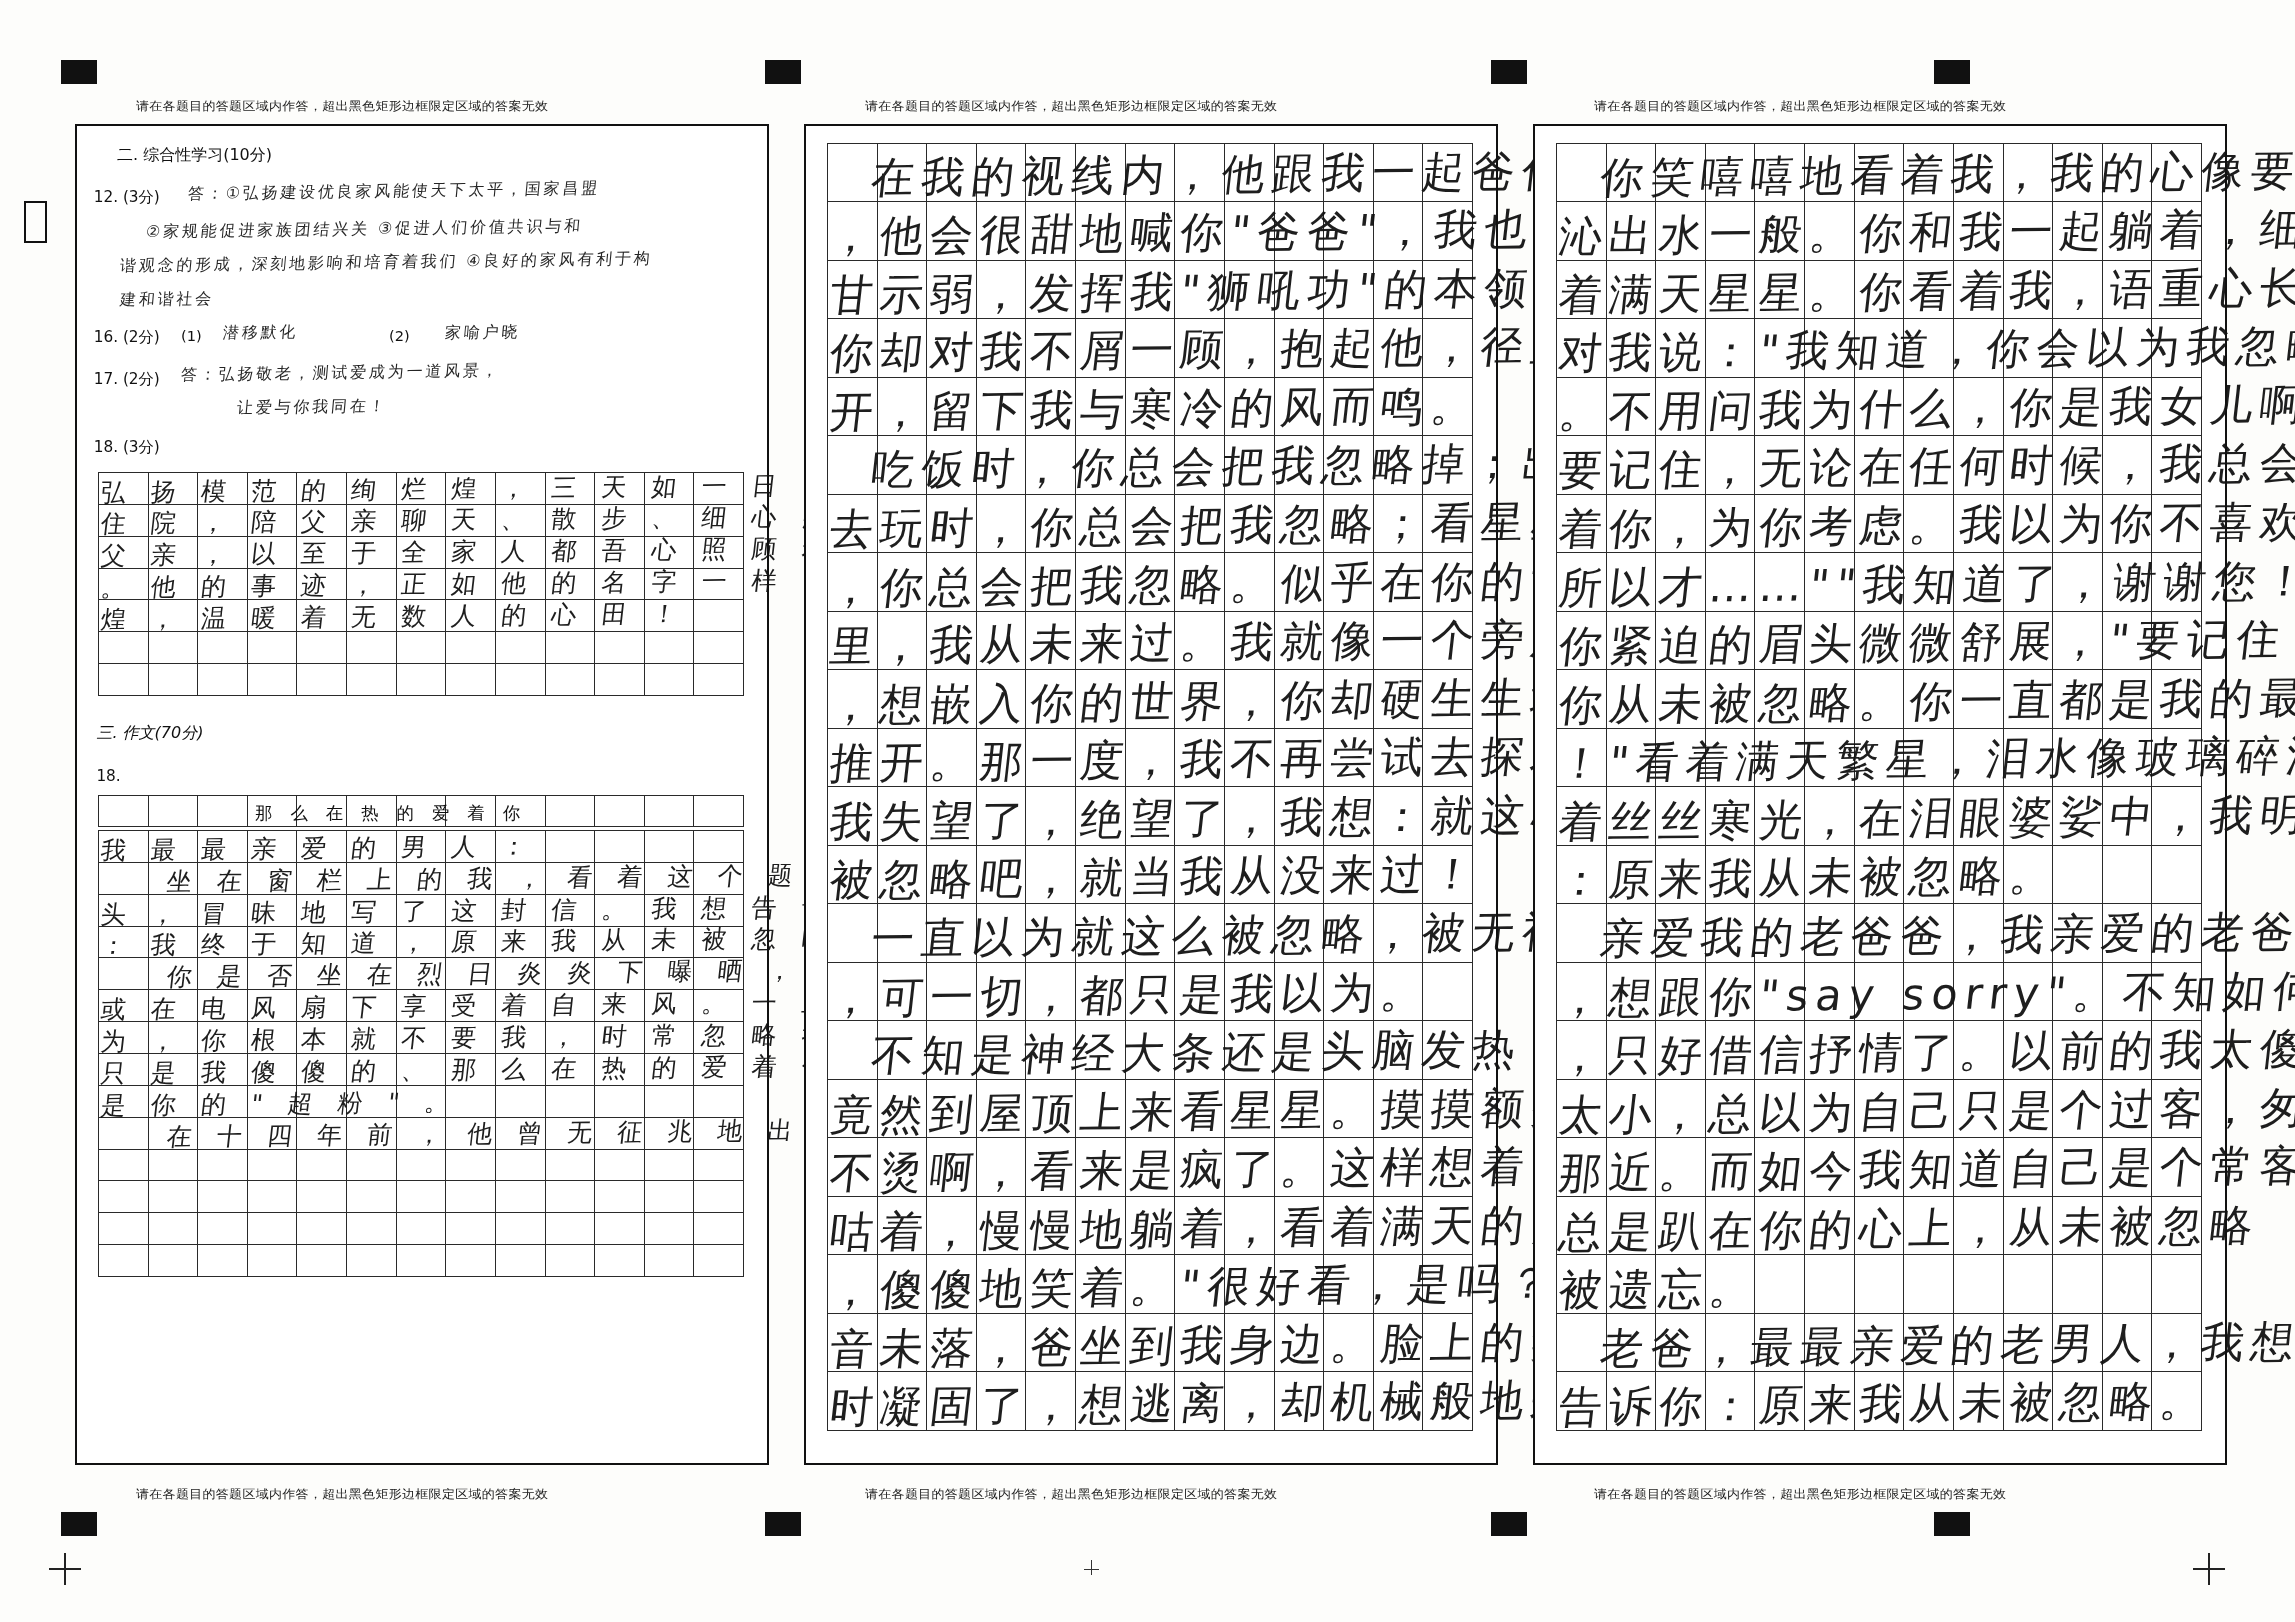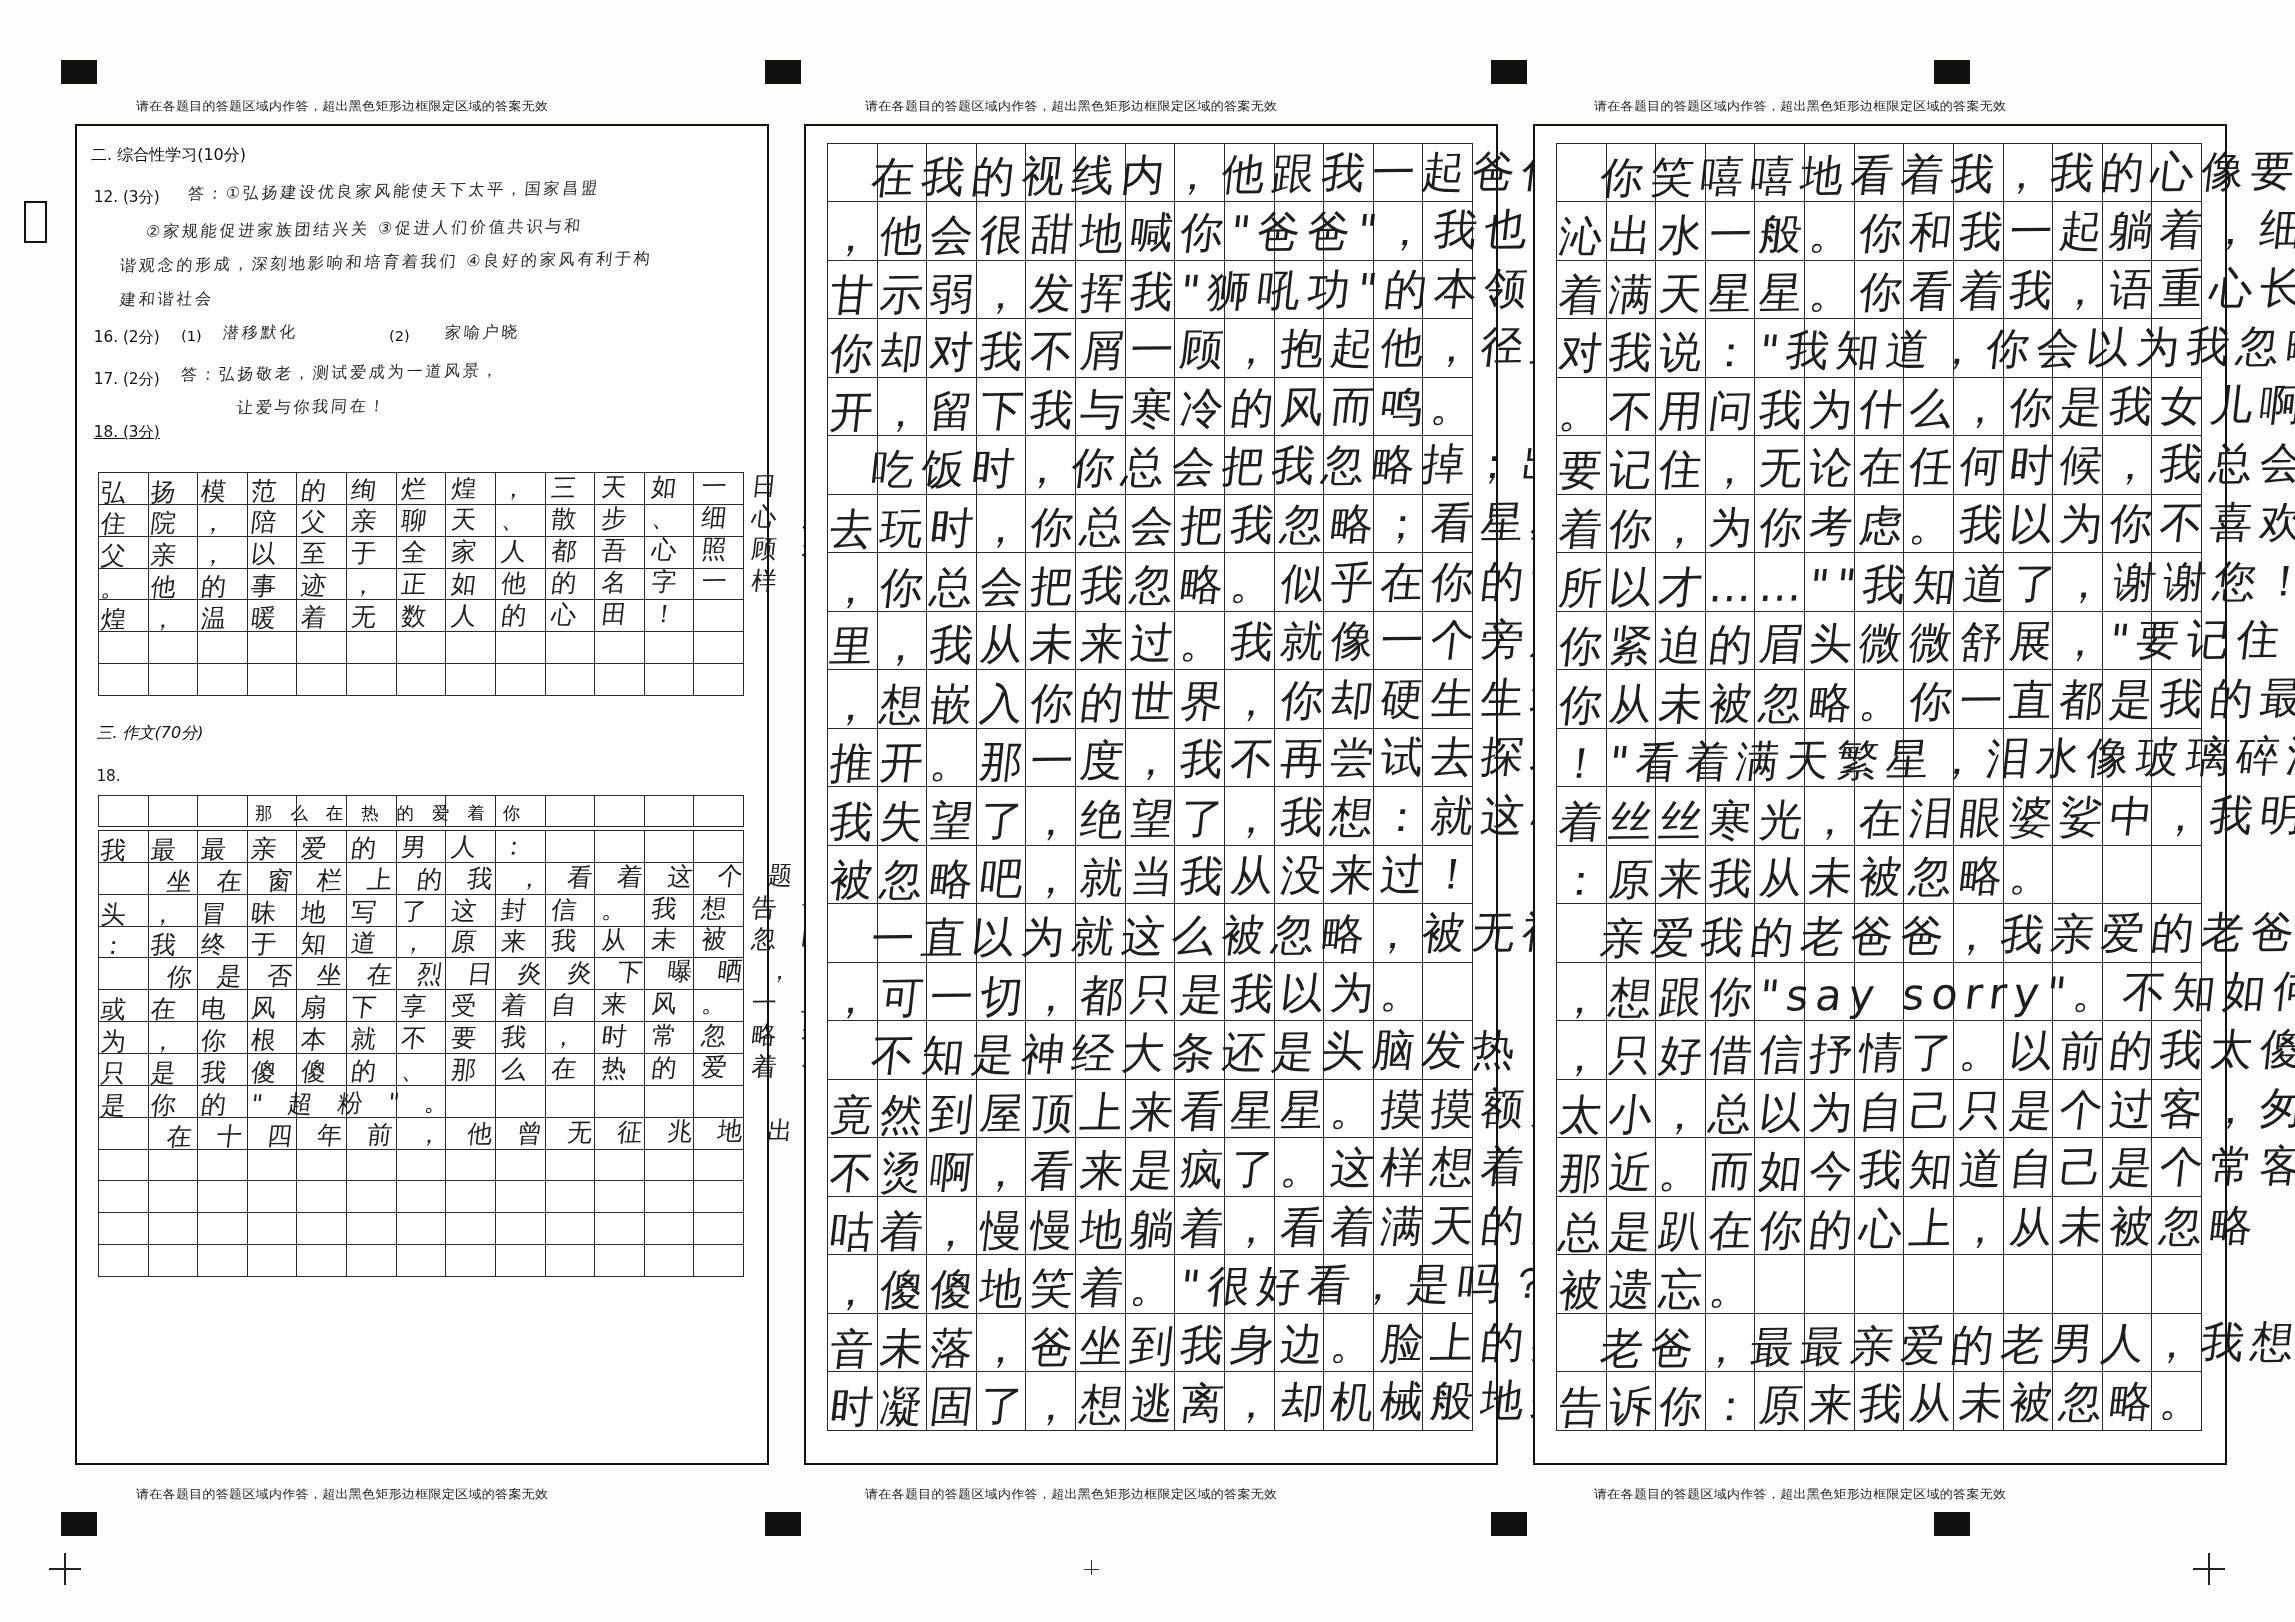--- a/index.html
+++ b/index.html
@@ -191,39 +191,39 @@
   <div class="notice" style="left:136px;  top:97px;">请在各题目的答题区域内作答，超出黑色矩形边框限定区域的答案无效</div>
   <div class="notice" style="left:865px; top:97px;">请在各题目的答题区域内作答，超出黑色矩形边框限定区域的答案无效</div>
   <div class="notice" style="left:1594px; top:97px;">请在各题目的答题区域内作答，超出黑色矩形边框限定区域的答案无效</div>
 
   <div class="notice" style="left:136px;  top:1485px;">请在各题目的答题区域内作答，超出黑色矩形边框限定区域的答案无效</div>
   <div class="notice" style="left:865px; top:1485px;">请在各题目的答题区域内作答，超出黑色矩形边框限定区域的答案无效</div>
   <div class="notice" style="left:1594px; top:1485px;">请在各题目的答题区域内作答，超出黑色矩形边框限定区域的答案无效</div>
 
   <div class="col" id="col1">
     <div class="col-inner">
-      <div class="sec-title" style="left:14px; top:19.4px;">二. 综合性学习(10分)</div>
+      <div class="sec-title" style="left:40px; top:19.4px;">二. 综合性学习(10分)</div>
 
       <div class="q-label" style="left:16.7px; top:61px;">12. (3分)</div>
       <div class="hand small" style="left:111px; top:58px;">答：①弘扬建设优良家风能使天下太平，国家昌盟</div>
       <div class="hand small" style="left:69px; top:96px;">②家规能促进家族团结兴关 ③促进人们价值共识与和</div>
       <div class="hand small" style="left:43px;  top:130px;">谐观念的形成，深刻地影响和培育着我们 ④良好的家风有利于构</div>
       <div class="hand small" style="left:43px;  top:164px;">建和谐社会</div>
 
       <div class="q-label" style="left:16.7px; top:201px;">16. (2分)</div>
       <div class="q-sub" style="left:104px; top:201px;">(1)</div>
       <div class="hand small" style="left:146px; top:197px;">潜移默化</div>
       <div class="q-sub" style="left:312px; top:201px;">(2)</div>
       <div class="hand small" style="left:368px; top:197px;">家喻户晓</div>
 
       <div class="q-label" style="left:16.7px; top:243px;">17. (2分)</div>
       <div class="hand small" style="left:104px; top:239px;">答：弘扬敬老，测试爱成为一道风景，</div>
       <div class="hand small" style="left:160px; top:272px;">让爱与你我同在！</div>
 
-      <div class="q-label" style="left:16.7px; top:296px;text-decoration:underline;">18. (3分)</div>
+      <div class="q-label" style="left:16.7px; top:311px;">18. (3分)</div>
 
       <div class="grid" id="g-c1-q18" style="left: 21px; top: 346px; width: 646px; height: 224px; grid-template-columns: repeat(13, 1fr); grid-template-rows: repeat(7, 1fr);">
           <div class="cell"></div>
           <div class="cell"></div>
           <div class="cell"></div>
           <div class="cell"></div>
           <div class="cell"></div>
           <div class="cell"></div>
           <div class="cell"></div>
           <div class="cell"></div>

